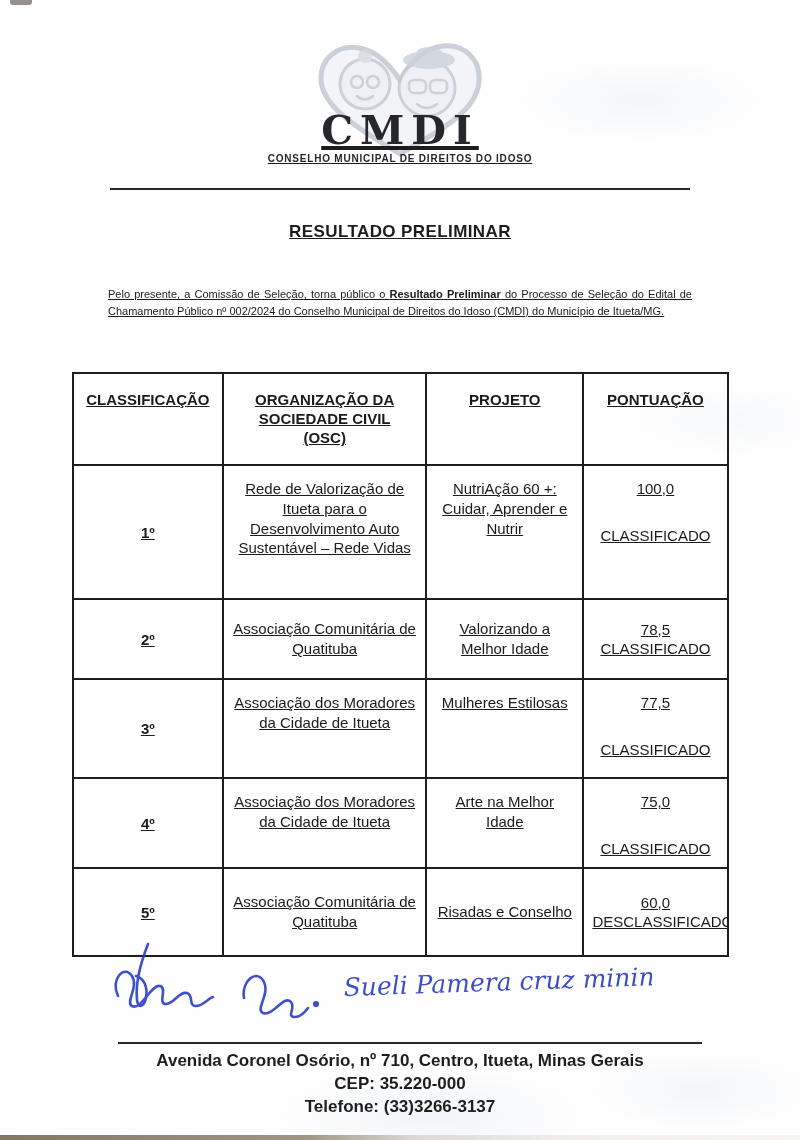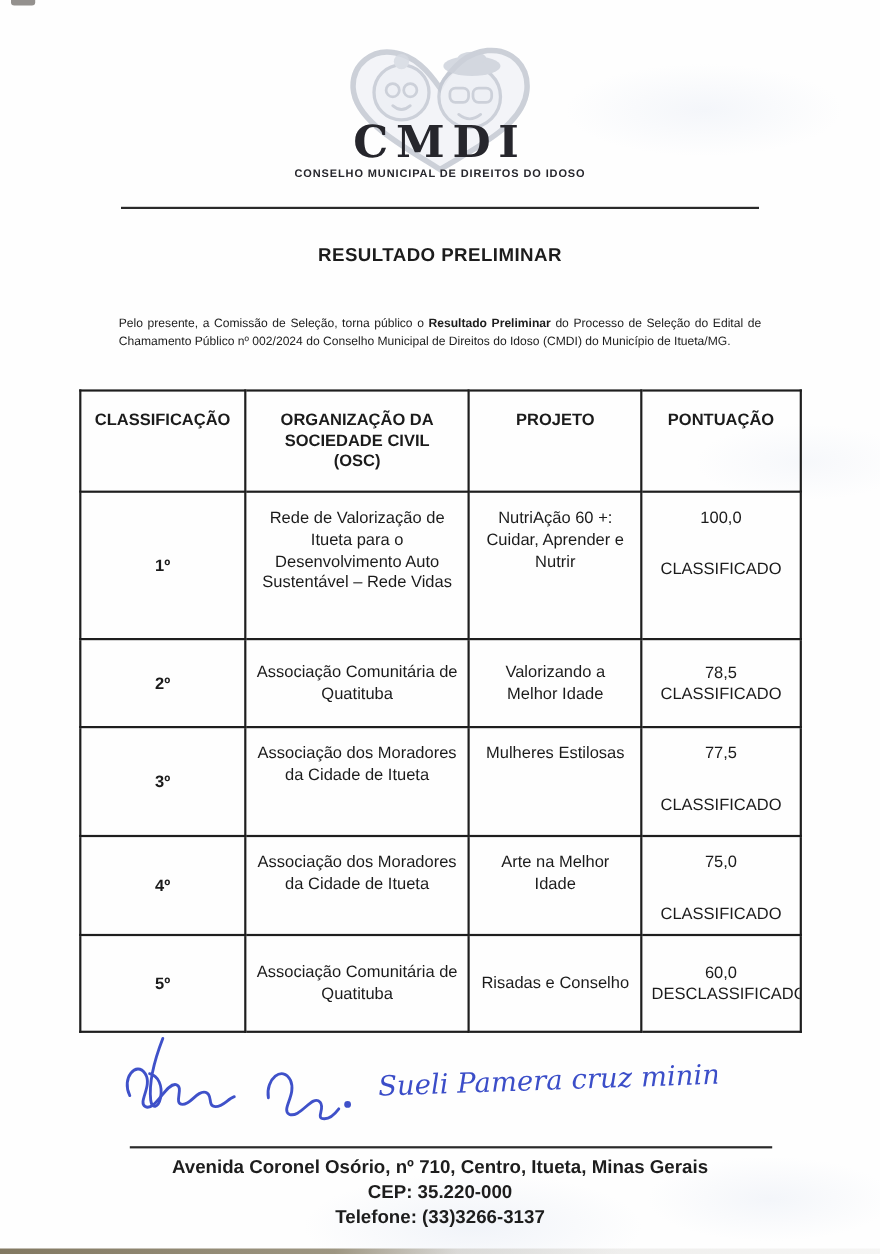--- a/index.html
+++ b/index.html
@@ -4,37 +4,37 @@
 <style>
   html,body{margin:0;padding:0;background:#e9e9e9;}
   .page{
     position:relative;width:800px;height:1140px;margin:0 auto;overflow:hidden;
     background:#fefefe;
     background-image:
       radial-gradient(ellipse 180px 60px at 640px 100px, rgba(198,210,232,0.18), transparent 70%),
       radial-gradient(ellipse 140px 50px at 730px 420px, rgba(198,210,232,0.14), transparent 70%),
       radial-gradient(ellipse 220px 70px at 430px 1115px, rgba(188,202,228,0.20), transparent 70%),
       radial-gradient(ellipse 160px 55px at 700px 1090px, rgba(188,202,228,0.16), transparent 70%);
-    font-family:"Liberation Sans", sans-serif;color:#1c1c1c;
+    font-family:"Liberation Sans", sans-serif;color:#1c1c1c;text-decoration:underline;
   }
   .logo-wrap{width:100%;text-align:center;padding-top:36px;position:relative;}
   .logo-heart{display:block;margin:0 auto -52px auto;}
   .logo-acronym{
     position:relative;z-index:2;font-family:"DejaVu Serif","Liberation Serif",serif;
     font-weight:bold;font-size:40px;letter-spacing:7px;color:#26262c;line-height:1.0;
   }
   .logo-caption{
     position:relative;z-index:2;font-size:10px;font-weight:bold;letter-spacing:0.8px;
     color:#26262c;margin-top:3px;
   }
   .rule{height:0;border-top:2px solid #2a2a2a;width:580px;margin:24px auto 0 auto;}
   .doc-title{margin-top:32px;text-align:center;font-size:17px;font-weight:bold;letter-spacing:0.4px;}
   .intro{width:584px;margin:44px auto 0 auto;font-size:11px;line-height:1.55;text-align:justify;}
   .results-table{
-    width:657px;margin:34px auto 0 auto;border-collapse:collapse;table-layout:fixed;
+    width:657px;margin:52px auto 0 auto;border-collapse:collapse;table-layout:fixed;
     font-size:15px;color:#1b1b1b;
   }
   .results-table th,.results-table td{
     border:2px solid #1e1e1e;text-align:center;padding:4px 8px;overflow:hidden;
   }
   .results-table th{font-weight:bold;vertical-align:top;padding-top:16px;font-size:15px;line-height:1.28;}
   .col-rank{width:23%;} .col-osc{width:31%;} .col-project{width:24%;} .col-score{width:22%;}
   td.rank-cell{font-weight:bold;vertical-align:middle;}
   tr.tall td.osc-cell, tr.tall td.project-cell, tr.tall td.score-cell{vertical-align:top;padding-top:13px;}
   tr.short td{vertical-align:middle;}

